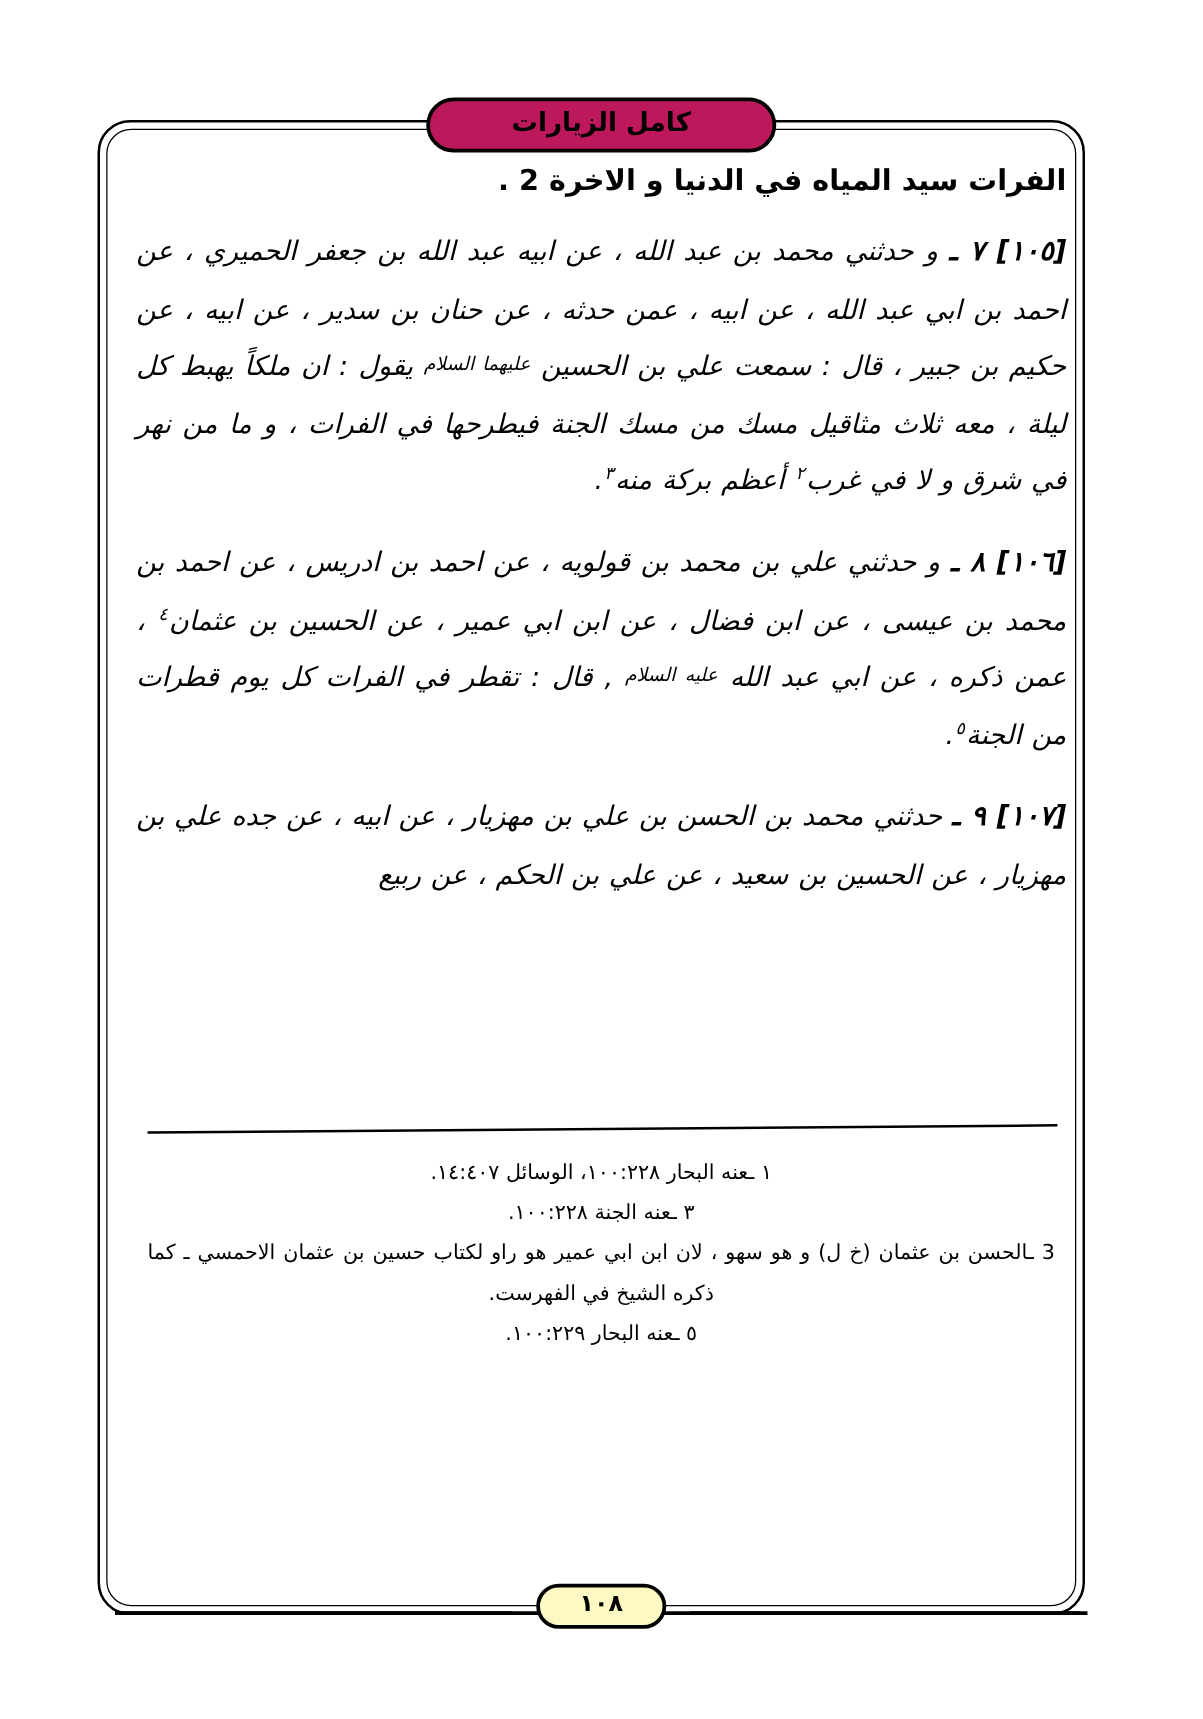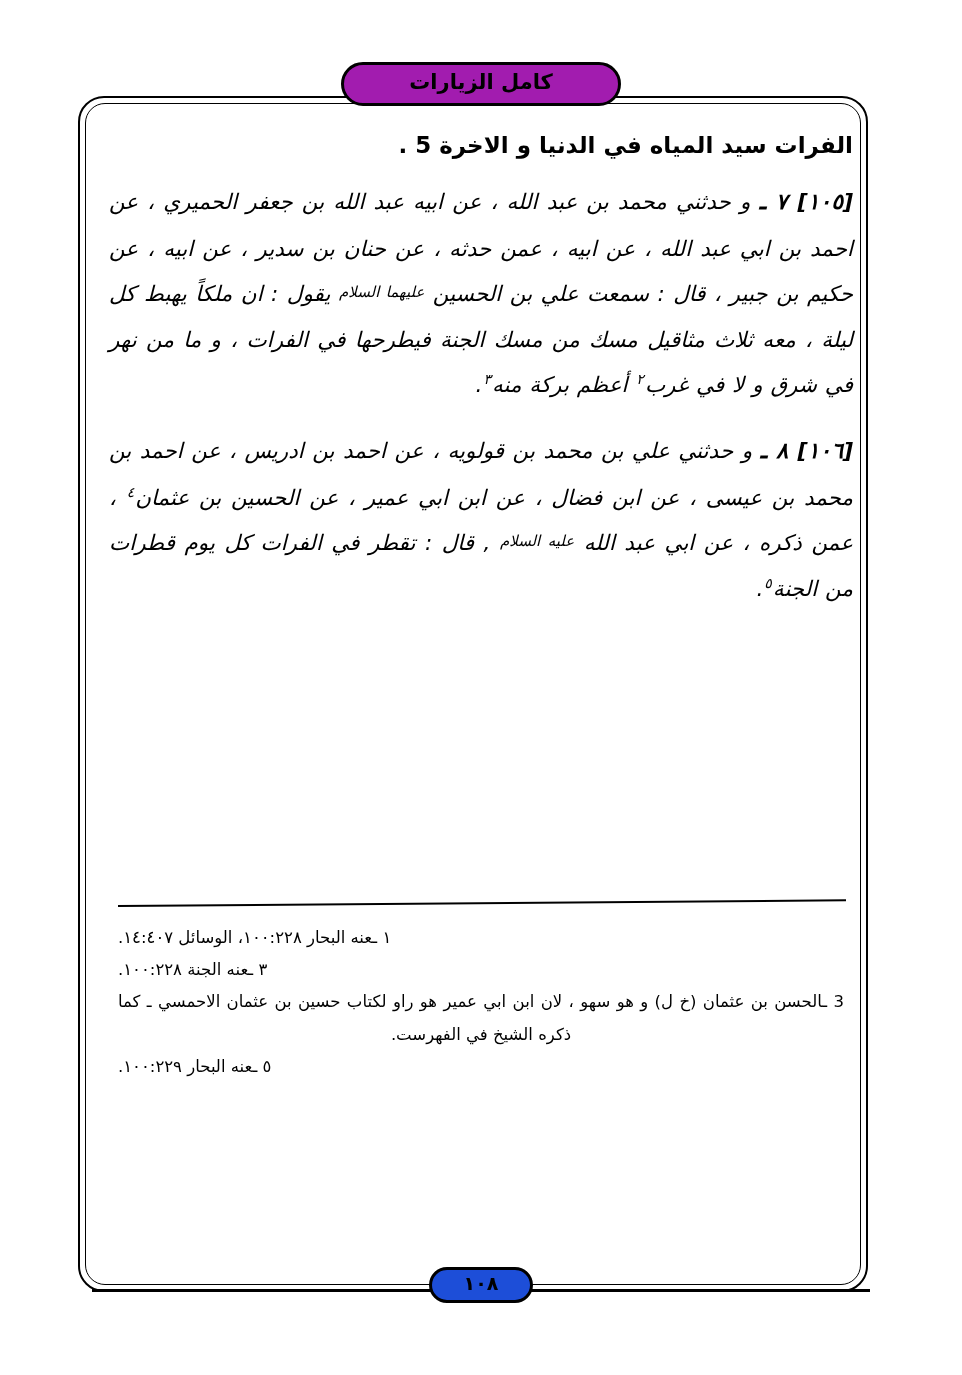--- a/index.html
+++ b/index.html
@@ -55,25 +55,25 @@
     width: 772px;
     height: 3px;
     background: #000;
     z-index: 2;
   }
 
   
   #header-capsule {
     position: absolute;
     left: 50%;
-    top: 62px;
+    top: 78px;
     transform: translateX(-50%);
     min-width: 214px;
     padding: 6px 30px 9px;
-    background: #a21caf;
+    background: #be185d;
     border: 3px solid #000;
     border-radius: 999px;
     text-align: center;
     z-index: 5;
   }
   #header-capsule .head-text {
     font-family: "DejaVu Sans", "Liberation Sans", sans-serif;
     font-weight: bold;
     font-size: 21px;
     letter-spacing: 1px;
@@ -155,40 +155,40 @@
     z-index: 3;
   }
   .fn-col {
     width: 726px;
     margin: 0 auto;
     direction: rtl;
   }
   .fn-line {
     font-size: 16.5px;
     line-height: 1.95;
-    text-align: left;
+    text-align: center;
     white-space: nowrap;
   }
   .fn-block {
     font-size: 16.5px;
     line-height: 1.95;
     text-align: justify;
     text-align-last: center;
   }
   .fn-marker { letter-spacing: 0.5px; }
 
   
   #folio {
     position: absolute;
     left: 50%;
     top: 1267px;
     transform: translateX(-50%);
     min-width: 58px;
     padding: 3px 20px 5px;
-    background: #1d4ed8;
+    background: #fef9c3;
     border: 3px solid #000;
     border-radius: 999px;
     text-align: center;
     z-index: 6;
   }
   #folio .folio-text {
     font-size: 19px;
     font-weight: bold;
     letter-spacing: 1px;
     line-height: 1.15;
@@ -214,38 +214,42 @@
   <div id="page-frame-inner"></div>
   <div id="frame-bottom-thick"></div>
 
   <div id="header-capsule">
     <div class="head-text">كامل الزيارات</div>
   </div>
 
   <div id="content">
     <div class="text-col">
 
-      <div id="chapter-line">الفرات سيد المياه في الدنيا و الاخرة 5 .</div>
+      <div id="chapter-line">الفرات سيد المياه في الدنيا و الاخرة 2 .</div>
 
       <p class="hadith">
         <span class="hadith-num">[١٠٥] ٧ ـ</span>
         <span>و حدثني محمد بن عبد الله ، عن ابيه عبد الله بن جعفر الحميري ، عن احمد بن ابي عبد الله ، عن ابيه ، عمن حدثه ، عن حنان بن سدير ، عن ابيه ، عن حكيم بن جبير ، قال : سمعت علي بن الحسين</span>
         <span class="honorific">عليهما السلام</span>
         <span>يقول : ان ملكاً يهبط كل ليلة ، معه ثلاث مثاقيل مسك من مسك الجنة فيطرحها في الفرات ، و ما من نهر في شرق و لا في غرب</span><span class="fn-ref">٢</span>
         <span>أعظم بركة منه</span><span class="fn-ref">٣</span><span>.</span>
       </p>
 
       <p class="hadith">
         <span class="hadith-num">[١٠٦] ٨ ـ</span>
         <span>و حدثني علي بن محمد بن قولويه ، عن احمد بن ادريس ، عن احمد بن محمد بن عيسى ، عن ابن فضال ، عن ابن ابي عمير ، عن الحسين بن عثمان</span><span class="fn-ref">٤</span>
         <span>، عمن ذكره ، عن ابي عبد الله</span>
         <span class="honorific">عليه السلام</span>
         <span>, قال : تقطر في الفرات كل يوم قطرات من الجنة</span><span class="fn-ref">٥</span><span>.</span>
       </p>
 
+      <p class="hadith">
+        <span class="hadith-num">[١٠٧] ٩ ـ</span>
+        <span>حدثني محمد بن الحسن بن علي بن مهزيار ، عن ابيه ، عن جده علي بن مهزيار ، عن الحسين بن سعيد ، عن علي بن الحكم ، عن ربيع</span>
+      </p>
 
     </div>
   </div>
 
   <div id="fn-rule"></div>
 
   <div id="footnotes">
     <div class="fn-col">
 
       <div class="fn-line">

